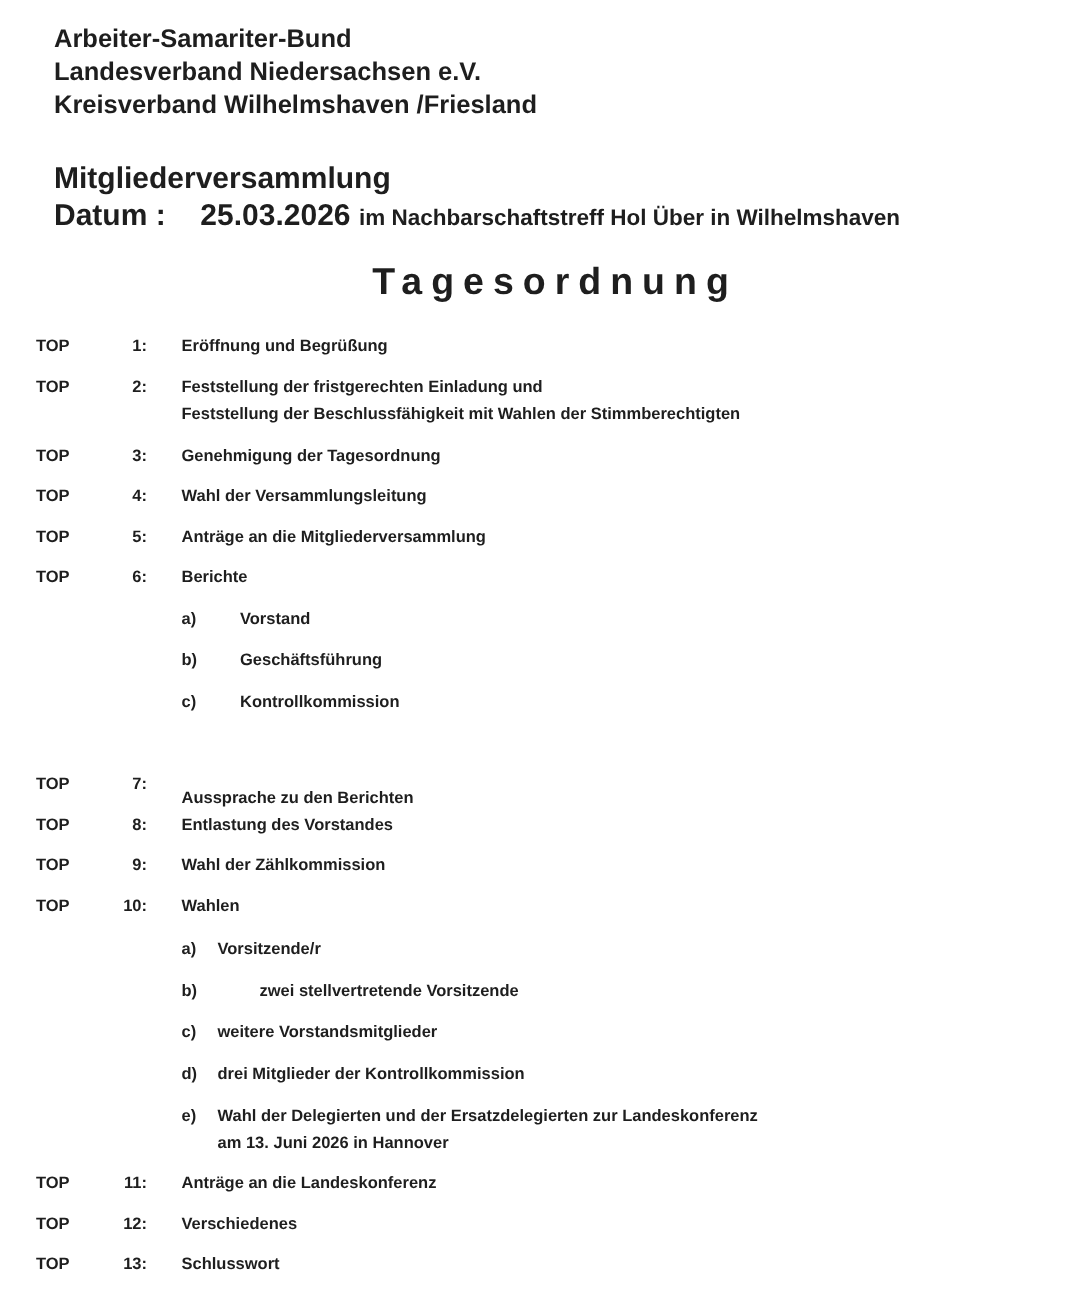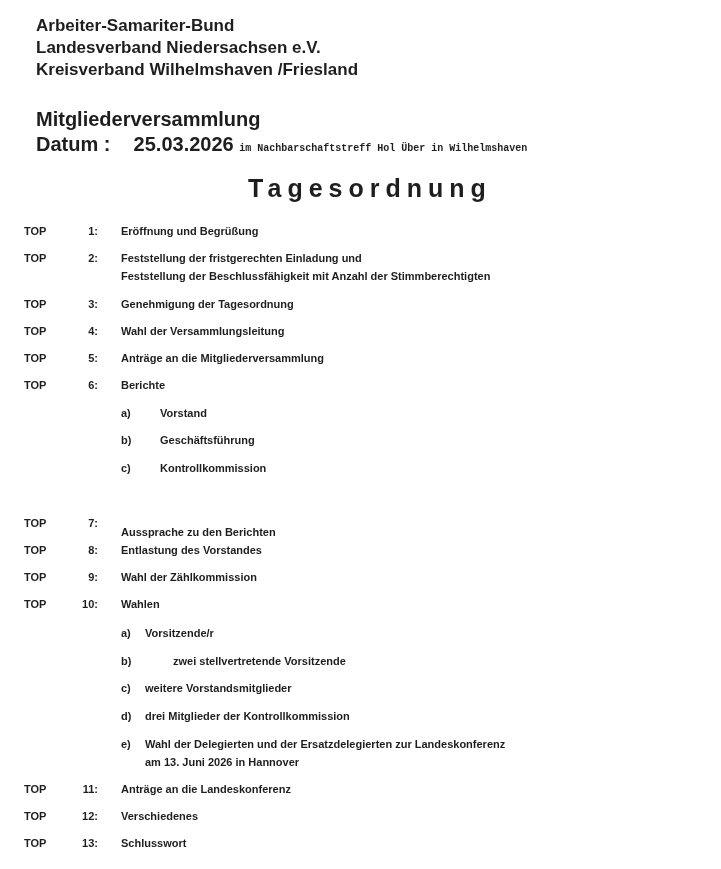--- a/index.html
+++ b/index.html
@@ -25,36 +25,36 @@
   <div class="hdr" style="top:37px;">Landesverband Niedersachsen e.V.</div>
   <div class="hdr" style="top:59px;">Kreisverband Wilhelmshaven /Friesland</div>
 </div>
 
 <div>
   <div class="hdr" style="top:107px; font-size:20px; line-height:24px;">Mitgliederversammlung</div>
   <div class="hdr" style="top:132px; font-size:20px; line-height:24px; white-space:nowrap;">
     <span>Datum :</span>
     <span style="display:inline-block; width:12px;"></span>
     <span>25.03.2026</span>
-    <span style="font-size:10px;font-family:Liberation Mono, monospace;">im Nachbarschaftstreff Hol Über in Wilhelmshaven</span>
+    <span style="font-size:15px;">im Nachbarschaftstreff Hol Über in Wilhelmshaven</span>
   </div>
 </div>
 
 <div id="title">Tagesordnung</div>
 
 <div>
 
   <div class="l top" style="top:222px;">TOP</div>
   <div class="l num" style="top:222px;">1:</div>
   <div class="l txt" style="top:222px;">Eröffnung und Begrüßung</div>
 
   <div class="l top" style="top:249px;">TOP</div>
   <div class="l num" style="top:249px;">2:</div>
   <div class="l txt" style="top:249px;text-align:right;">Feststellung der fristgerechten Einladung und</div>
-  <div class="l txt" style="top:267px;">Feststellung der Beschlussfähigkeit mit Anzahl der Stimmberechtigten</div>
+  <div class="l txt" style="top:267px;">Feststellung der Beschlussfähigkeit mit Wahlen der Stimmberechtigten</div>
 
   <div class="l top" style="top:295px;">TOP</div>
   <div class="l num" style="top:295px;">3:</div>
   <div class="l txt" style="top:295px;">Genehmigung der Tagesordnung</div>
 
   <div class="l top" style="top:322px;">TOP</div>
   <div class="l num" style="top:322px;">4:</div>
   <div class="l txt" style="top:322px;">Wahl der Versammlungsleitung</div>
 
   <div class="l top" style="top:349px;">TOP</div>

